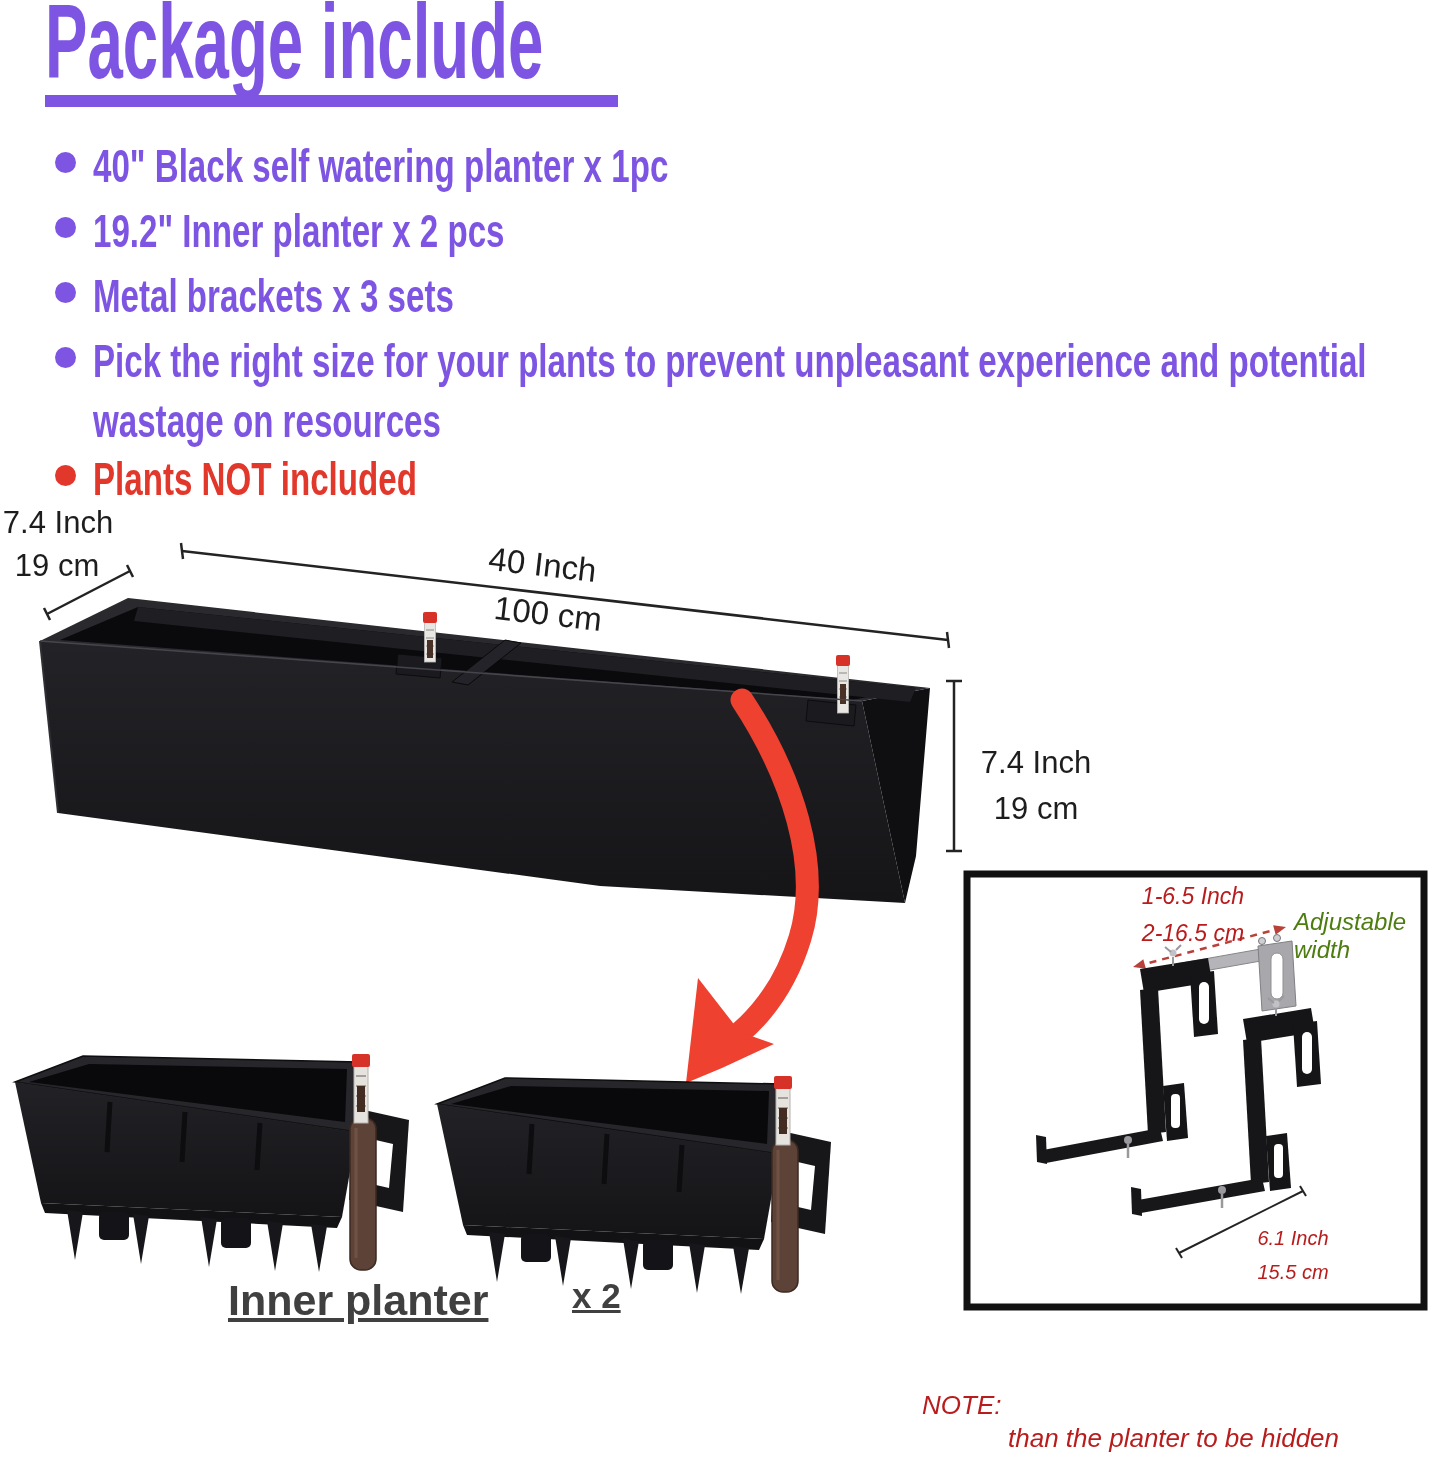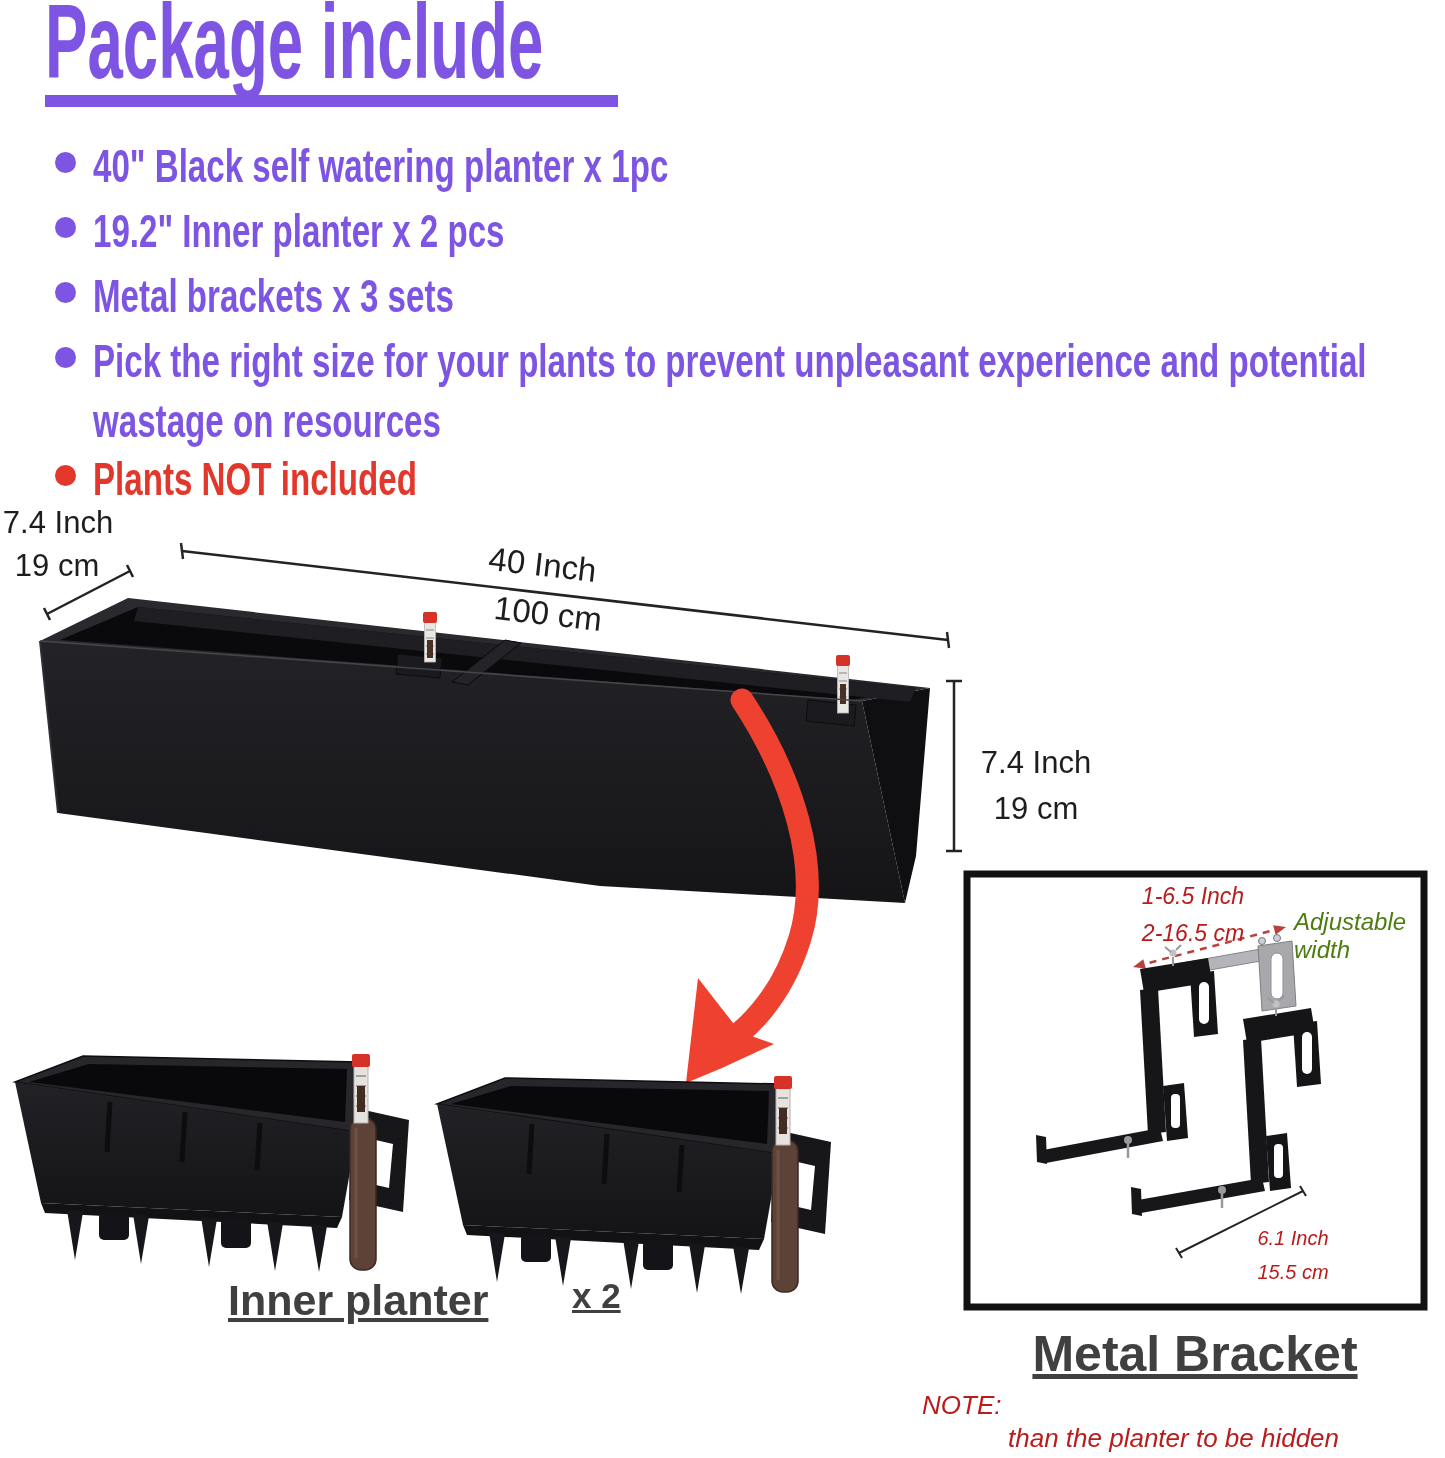--- a/index.html
+++ b/index.html
@@ -220,21 +220,20 @@
   <div class="abs dim" style="left:966px;top:791px;width:140px;">19 cm</div>
 
   <div class="abs bold-label" style="left:228px;top:1276px;font-size:43px;">Inner planter</div>
   <div class="abs bold-label" style="left:572px;top:1276px;font-size:35px;">x 2</div>
 
   <div class="abs small-dim" style="left:1118px;top:883px;width:150px;">1-6.5 Inch</div>
   <div class="abs small-dim" style="left:1118px;top:912px;width:150px;margin-top:8px;">2-16.5 cm</div>
   <div class="abs adj" style="left:1294px;top:908px;">Adjustable width</div>
   <div class="abs small-dim" style="left:1243px;top:1227px;width:100px;font-size:20px;">6.1 Inch</div>
   <div class="abs small-dim" style="left:1243px;top:1261px;width:100px;font-size:20px;">15.5 cm</div>
-  <div class="abs bold-label" style="left:965px;top:1325px;width:460px;text-align:center;font-size:50px;">Metal Bracket</div>
 
   <div class="abs note" style="left:922px;top:1390px;">
     <span>NOTE:</span>
       <span class="gap"></span>
   </div>
   <div class="abs note" style="left:1008px;top:1423px;">
     <span>than the planter to be hidden underneath</span>
   </div>
 
 </div>

